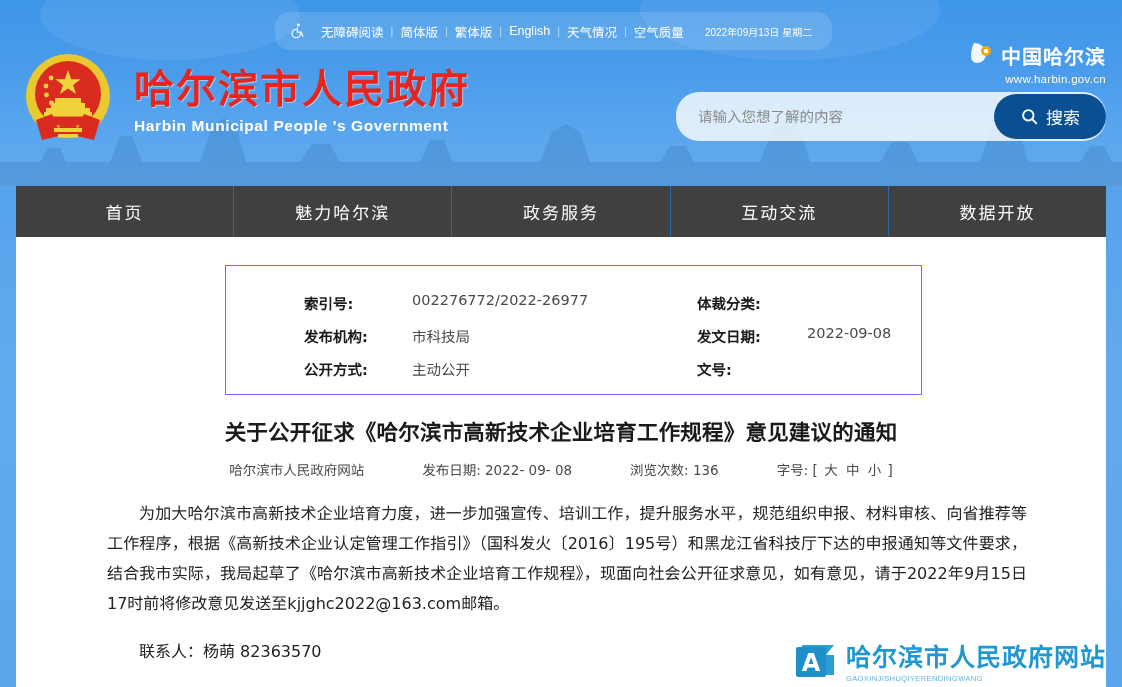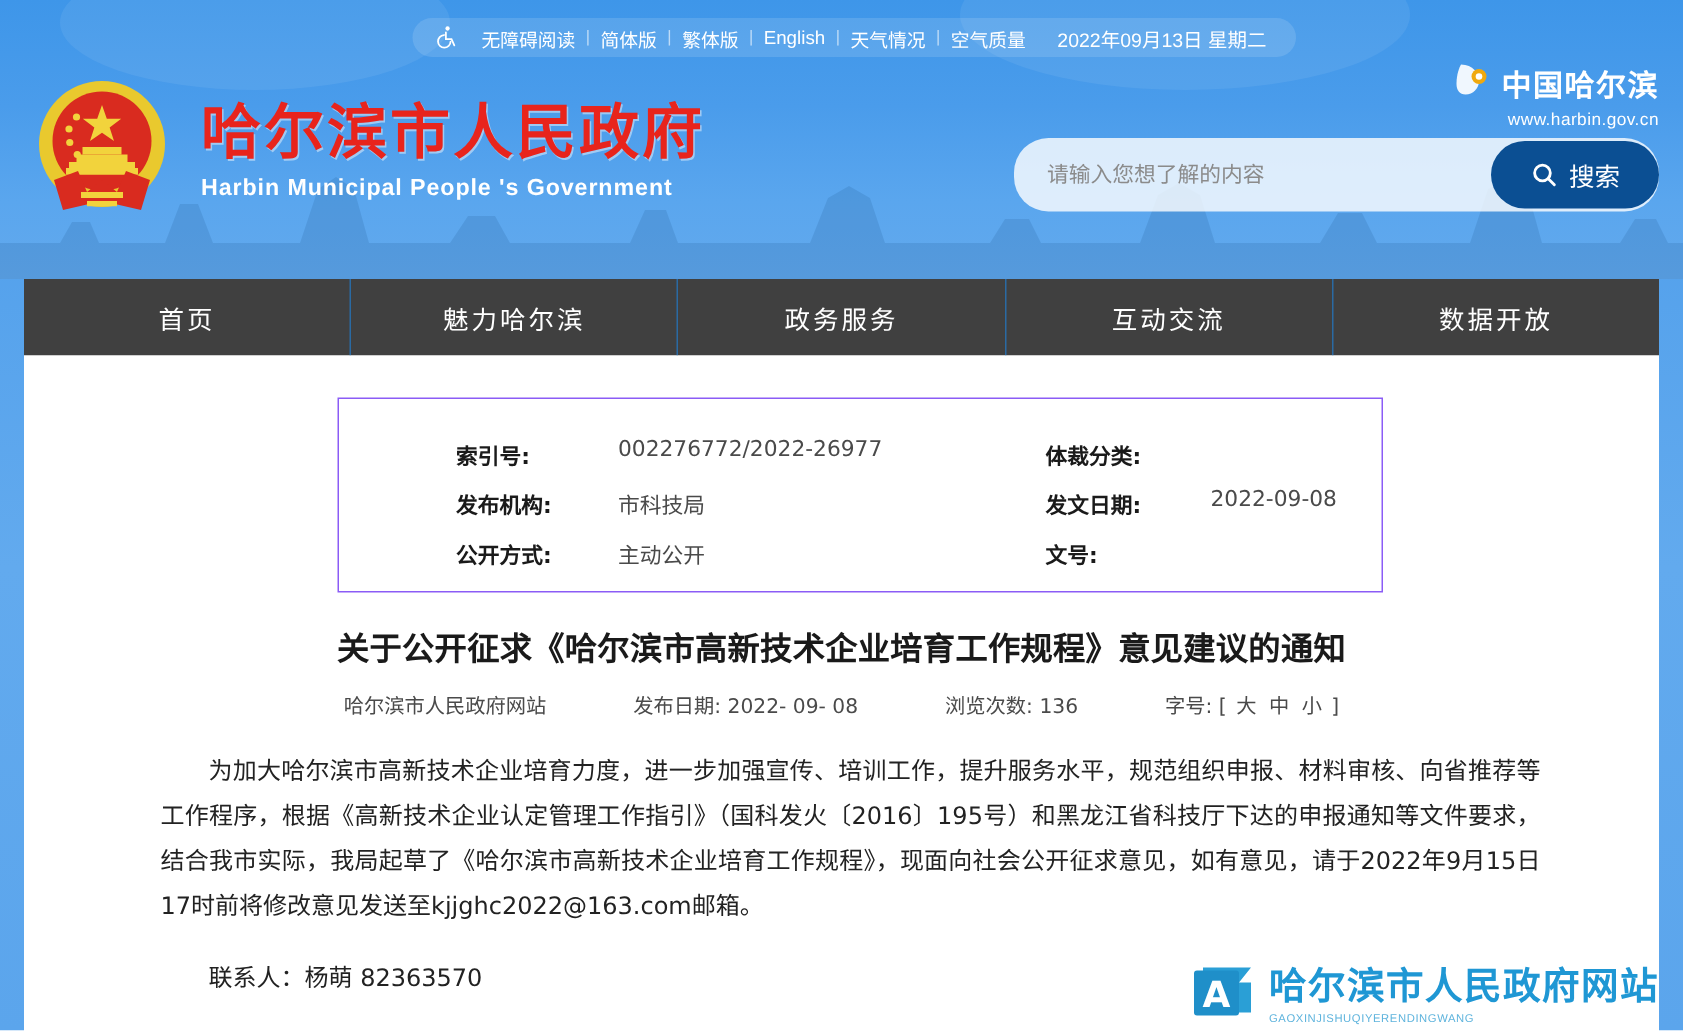--- a/index.html
+++ b/index.html
@@ -52,38 +52,38 @@
     border-radius: 50%;
     background: #ffffff;
     opacity: .07;
     pointer-events: none;
   }
 
   
   .toppill {
     position: absolute;
     left: 275px; top: 12px;
-    height: 26px;
+    height: 38px;
     padding: 0 20px 0 14px;
     display: flex;
     align-items: center;
     border-radius: 15px;
     background: rgba(255,255,255,0.13);
     color: #ffffff;
     font-size: 12.5px;
     white-space: nowrap;
   }
   .toppill .wc-icon { margin-right: 7px; display: flex; align-items: center; }
   .toppill a {
     color: #ffffff;
     text-decoration: none;
     padding: 0 7px;
   }
   .toppill .sep { color: rgba(255,255,255,.6); font-size: 11px; }
-  .toppill .datetxt { margin-left: 14px; color: #ffffff; font-size: 13px; }
+  .toppill .datetxt { margin-left: 14px; color: #ffffff; font-size: 10px; }
 
   
   .brand {
     position: absolute;
     left: 18px; top: 48px;
     display: flex;
     align-items: center;
   }
   .emblem { width: 100px; height: 100px; flex: none; }
   .brand-text { margin-left: 16px; padding-top: 4px; }

